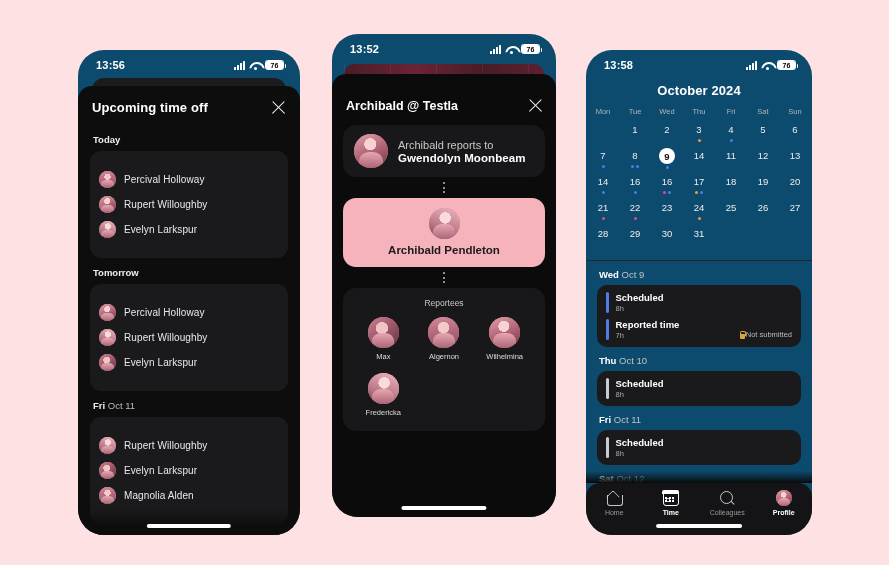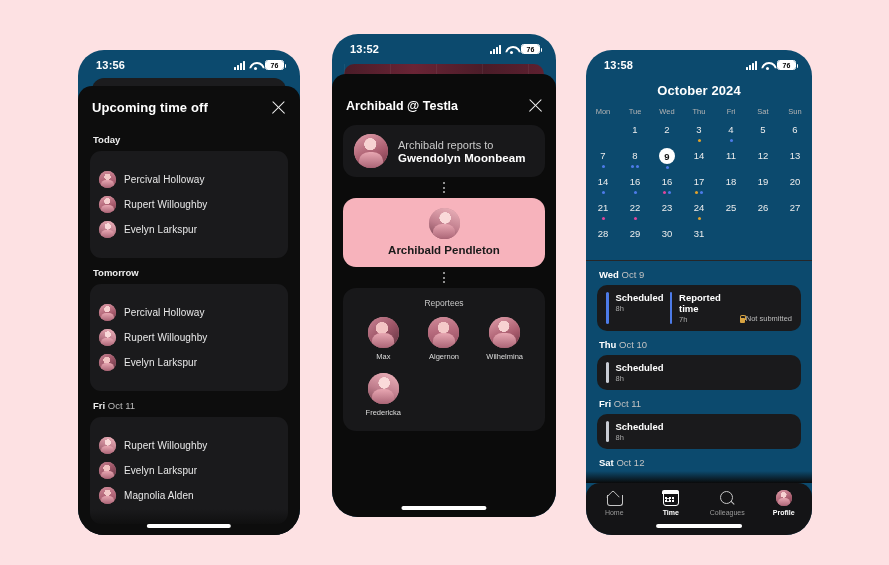--- a/index.html
+++ b/index.html
@@ -206,21 +206,21 @@
   .cal-dots{ display:flex; gap:2px; margin-top:1.5px; height:3px; }
   .cal-dots i{ width:3px;height:3px;border-radius:50%; display:block; }
 
   .cal-divider{ height:1px; background:#262628; margin:8px 0 0; }
 
   .sched-list{ padding:0 11px; margin-top:6px; position:relative; }
   .sched-day{ font-size:9.5px; font-weight:bold; color:#fff; margin:8px 0 5px 2px;}
   .sched-day .dim{ color:#C2C2C2; font-weight:normal;}
   .sched-card{
     background:#1A1A1C; border-radius:10px; padding:7px 9px;
-    display:flex; gap:6px;
+    display:flex; flex-direction:column; gap:6px;
   }
   .sched-item{ display:flex; align-items:flex-start; gap:7px; }
   .bar{ width:2.5px; border-radius:2px; flex:none; align-self:stretch; }
   .si-main{ flex:1; }
   .si-title{ font-size:9.5px; font-weight:bold; color:#fff; }
   .si-sub{ font-size:7.5px; color:#A9A9A9; margin-top:1px; }
   .si-right{ display:flex; align-items:center; gap:0; align-self:flex-end; padding-bottom:1px;}
   .si-right .txt{ font-size:7.5px; color:#BBB; }
   .lock{ width:7px; height:8px; position:relative; flex:none; }
   .lock::before{

